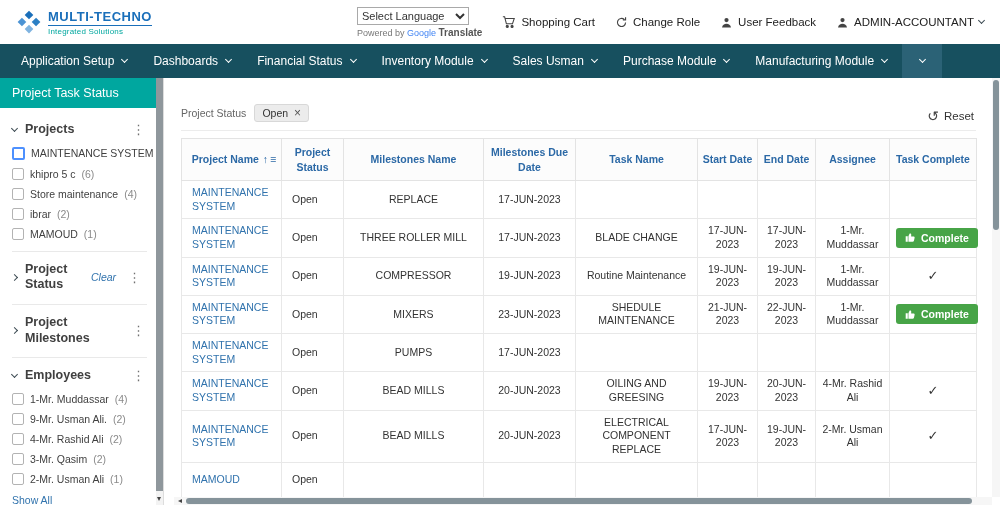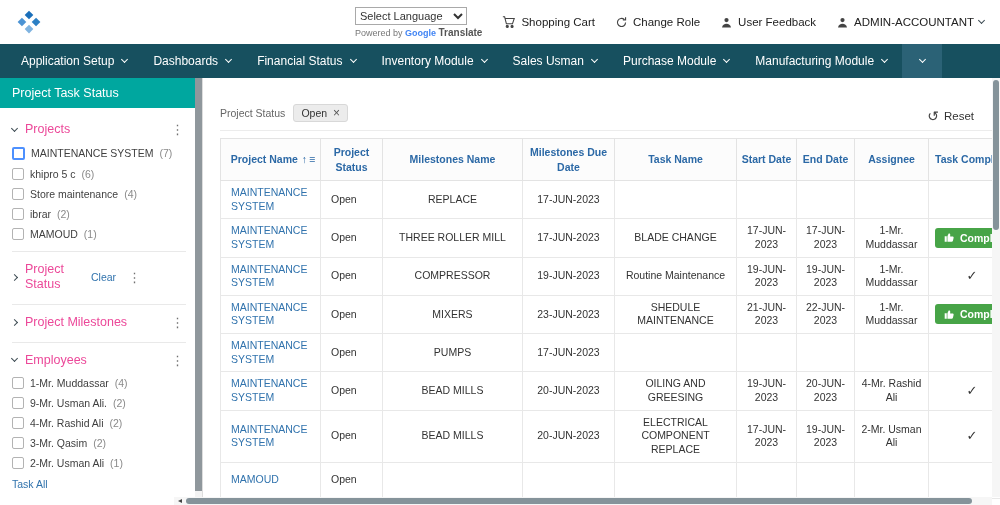--- a/index.html
+++ b/index.html
@@ -8,46 +8,46 @@
 
   
   .topbar { height:44px; display:flex; align-items:center; justify-content:space-between; padding:0 16px 0 16px; background:#fff; }
   .logo { display:flex; align-items:center; gap:6px; }
   .logo-title { font-size:13px; font-weight:bold; color:#1a6fba; letter-spacing:.5px; border-bottom:1px solid #1a6fba; padding-bottom:1px; }
   .logo-sub { font-size:8px; color:#00a79f; margin-top:1px; letter-spacing:.2px; }
   .top-right { display:flex; align-items:center; gap:20px; }
   .translate { display:flex; flex-direction:column; gap:2px; }
   .translate select { font-family:inherit; font-size:11px; width:112px; height:18px; border:1px solid #a9a9a9; background:#fff; color:#333; }
   .powered { font-size:9px; color:#777; align-self:flex-end; }
-  .powered .g { color:#4285f4; font-weight:bold;text-align:center; }
+  .powered .g { color:#4285f4; font-weight:normal;text-align:center; }
   .powered .t { color:#555; font-weight:bold; font-size:10px;text-align:right; }
   .top-link { display:flex; align-items:center; gap:5px; font-size:11.5px; color:#222; cursor:pointer; white-space:nowrap; }
   .chev { width:5px; height:5px; border-right:1.4px solid currentColor; border-bottom:1.4px solid currentColor; transform:rotate(45deg); display:inline-block; margin-top:-3px; }
   .chev.right { transform:rotate(-45deg); margin-top:0; }
   .chev-dark { color:#3c4a52; }
 
   
   .navbar { height:34px; background:#17505f; display:flex; align-items:stretch; padding-left:8px; }
   .nav-item { display:flex; align-items:center; gap:8px; padding:0 13px; color:#fff; font-size:12px; cursor:pointer; white-space:nowrap; }
   .more-tab { width:40px; margin-left:2px; background:#2b6276; display:flex; align-items:center; justify-content:center; color:#fff; cursor:pointer; }
 
   
   .page { display:flex; height:427px; position:relative; }
 
   
-  .sidebar { width:203px; position:relative; flex:none; border-right:1px solid #ddd; background:#fff; overflow:hidden; }
+  .sidebar { width:164px; position:relative; flex:none; border-right:1px solid #ddd; background:#fff; overflow:hidden; }
   .sidebar-title { height:30px; background:#00a79f; color:#fff; font-size:12.5px; display:flex; align-items:center; padding-left:12px; }
   .side-body { padding:4px 16px 0 12px; }
   .section { padding:10px 0 11px; border-bottom:1px solid #e9e9e9; }
   .section:last-child { border-bottom:none; }
   .section-head { display:flex; align-items:center; gap:8px; }
-  .section-label { font-size:12.5px; font-weight:normal; color:#ec4899; flex:1; line-height:1.25; }
+  .section-label { font-size:12.5px; font-weight:bold; color:#404040; flex:1; line-height:1.25; }
   .w-narrow { max-width:58px; }
   .kebab { color:#707070; font-size:13px; cursor:pointer; padding:0 2px; }
-  .clear-link { font-size:10.5px; color:#3173ad; cursor:pointer; margin-right:2px; }
+  .clear-link { font-size:10.5px; color:#3173ad; cursor:pointer; margin-right:2px;font-style:italic; }
   .section-items { margin-top:9px; display:flex; flex-direction:column; gap:8px; }
   .side-item { display:flex; align-items:center; gap:6px; }
   .cb { width:12px; height:12px; border:1px solid #b3b3b3; border-radius:2px; background:#fff; flex:none; cursor:pointer; }
   .cb-active { width:13px; height:13px; border:2px solid #4d90fe; }
   .side-label { font-size:10.5px; color:#3f3f3f; white-space:nowrap; }
   .side-count { font-size:10.5px; color:#8a8a8a; }
   .show-all { font-size:10.5px; color:#3173ad; margin-top:9px; display:inline-block; cursor:pointer; }
   .side-scrollbar { position:absolute; top:0; right:0; width:7px; bottom:0; background:#f3f3f3; }
   .side-thumb { position:absolute; top:0; left:0; right:0; bottom:14px; background:#8f979c; }
   .side-arrow { position:absolute; bottom:4px; left:1px; width:0; height:0; border-left:2.5px solid transparent; border-right:2.5px solid transparent; border-top:4px solid #444; }
@@ -85,20 +85,24 @@
 <body>
 
 <header class="topbar">
   <div class="logo">
     <svg viewBox="0 0 24 24" width="26" height="26">
       <path d="M12 1.5l4 4-4 4-4-4z" fill="#1a6fba"></path>
       <path d="M12 14.5l4 4-4 4-4-4z" fill="#7fb3e0"></path>
       <path d="M1.5 12l4-4 4 4-4 4z" fill="#4b93d4"></path>
       <path d="M14.5 12l4-4 4 4-4 4z" fill="#2b7fc4"></path>
     </svg>
+    <div class="logo-text">
+      <div class="logo-title">MULTI-TECHNO</div>
+      <div class="logo-sub">Integrated Solutions</div>
+    </div>
   </div>
 
   <div class="top-right">
     <div class="translate">
       <select>
         <option>Select Language</option>
       </select>
       <div class="powered">
         <span>Powered by</span>
         <span class="g">Google</span>
@@ -262,21 +266,21 @@
               <span class="cb"></span>
               <span class="side-label">3-Mr. Qasim</span>
               <span class="side-count">(2)</span>
             </div>
             <div class="side-item">
               <span class="cb"></span>
               <span class="side-label">2-Mr. Usman Ali</span>
               <span class="side-count">(1)</span>
             </div>
           </div>
-        <span class="show-all">Task All</span>
+        <span class="show-all">Show All</span>
       </div>
 
     </div>
     <div class="side-scrollbar">
       <div class="side-thumb"></div>
       <div class="side-arrow"></div>
     </div>
   </aside>
 
   <main class="content">

